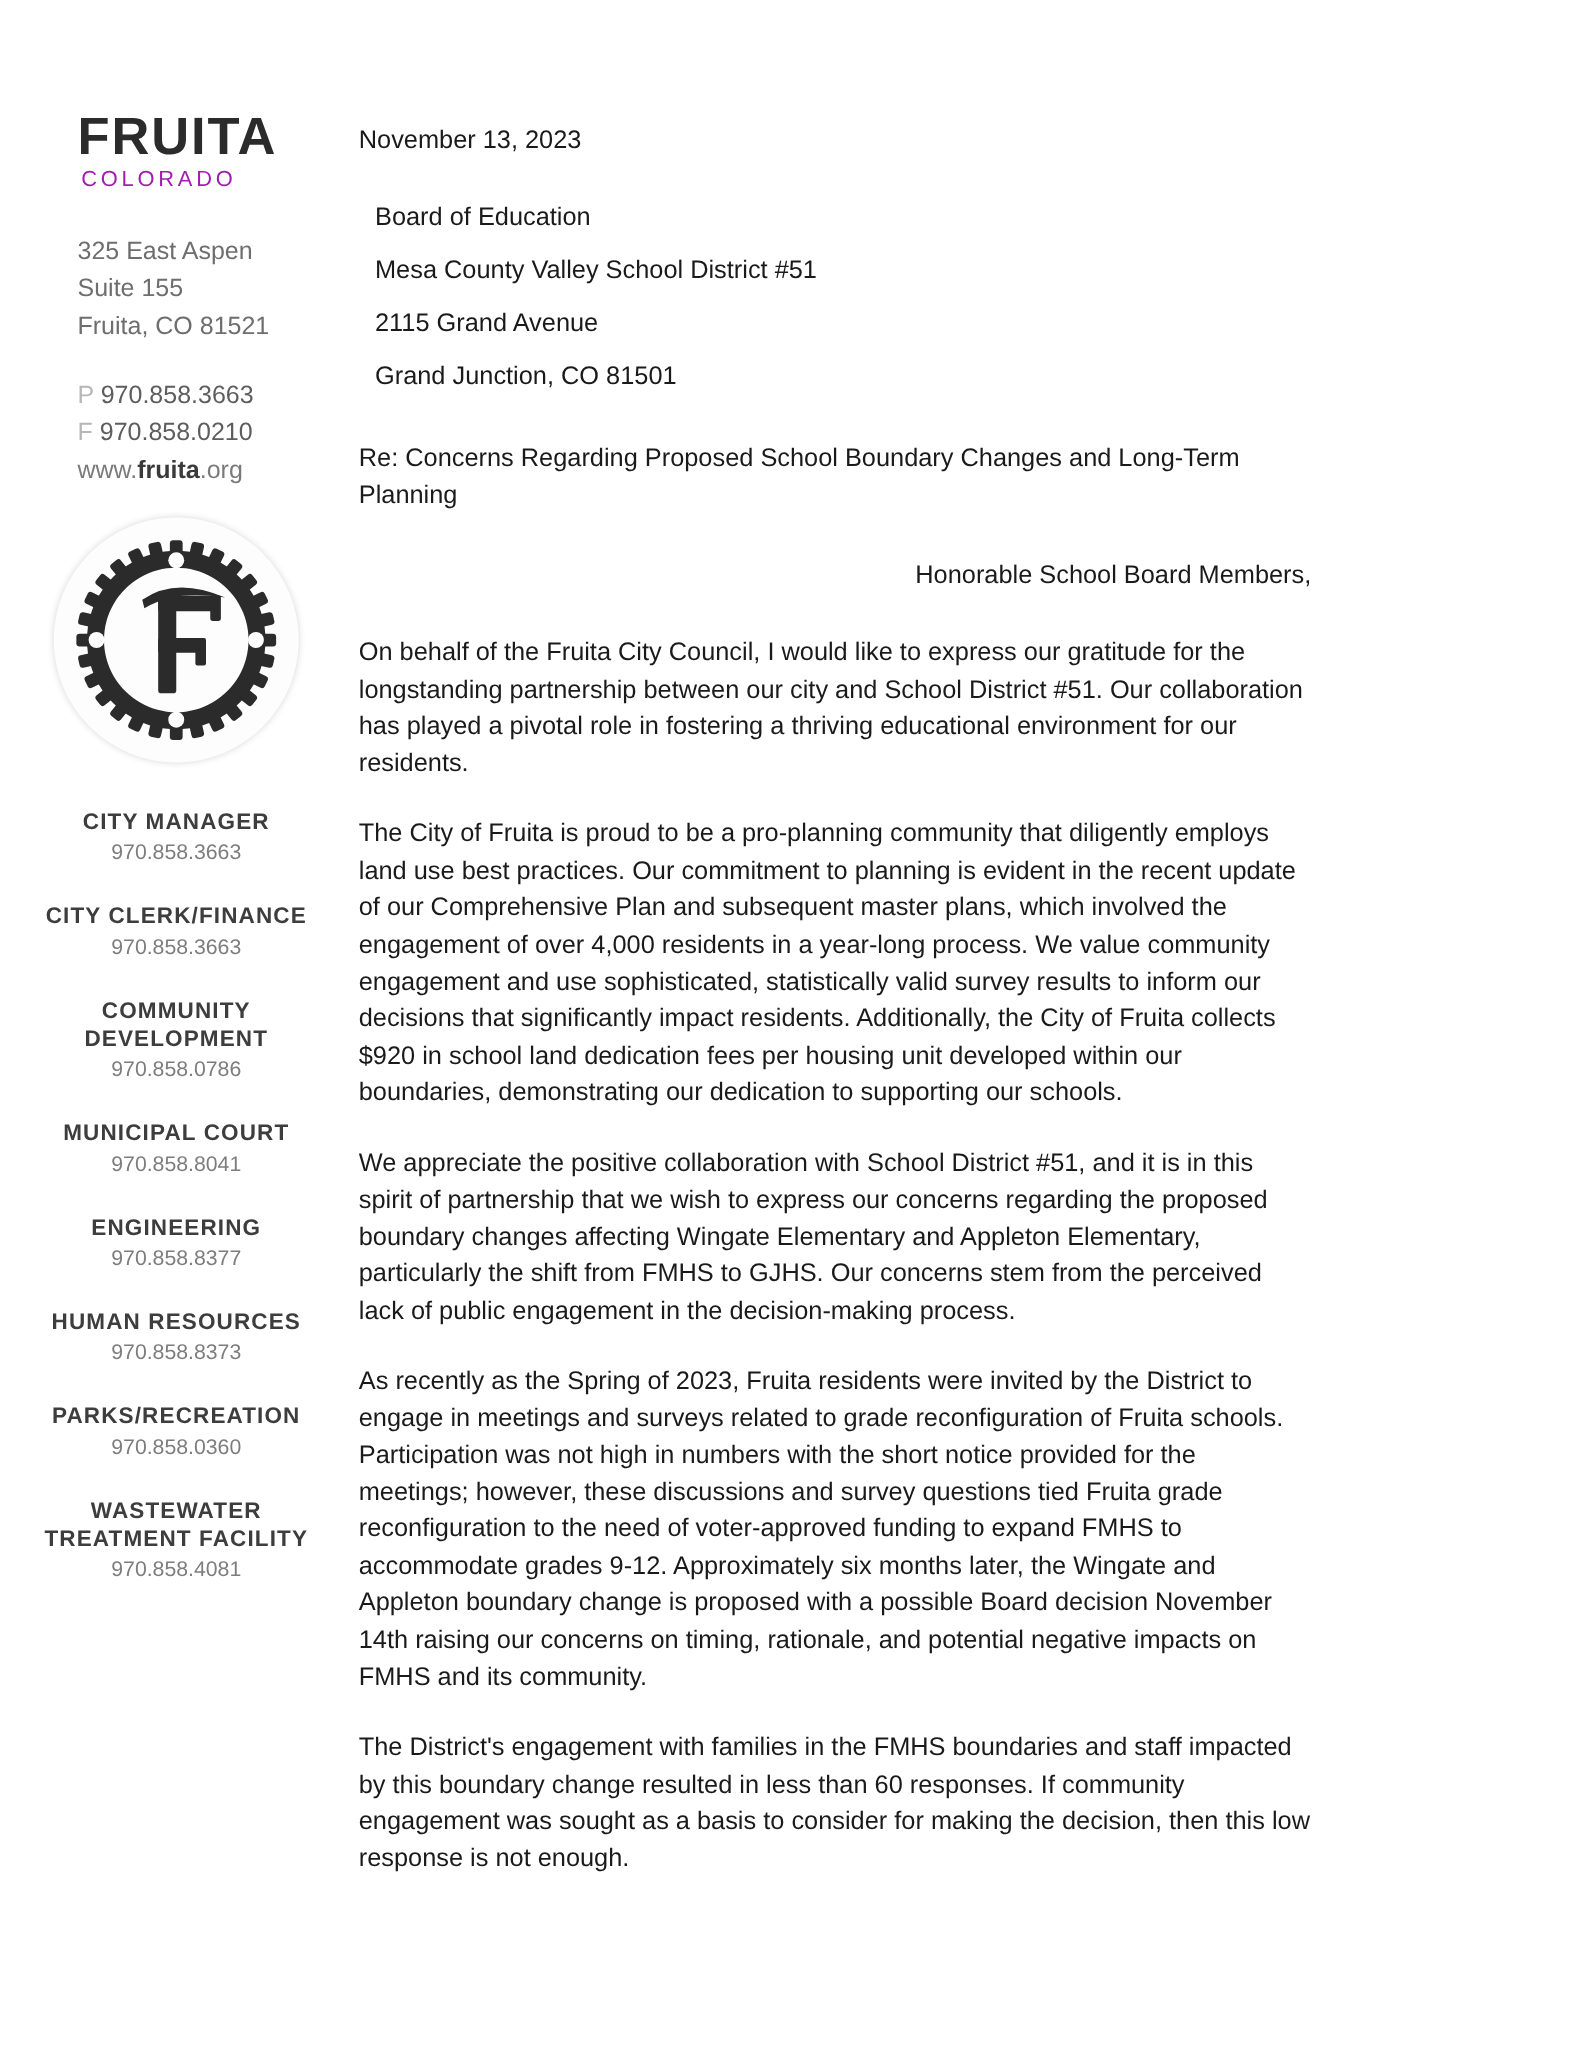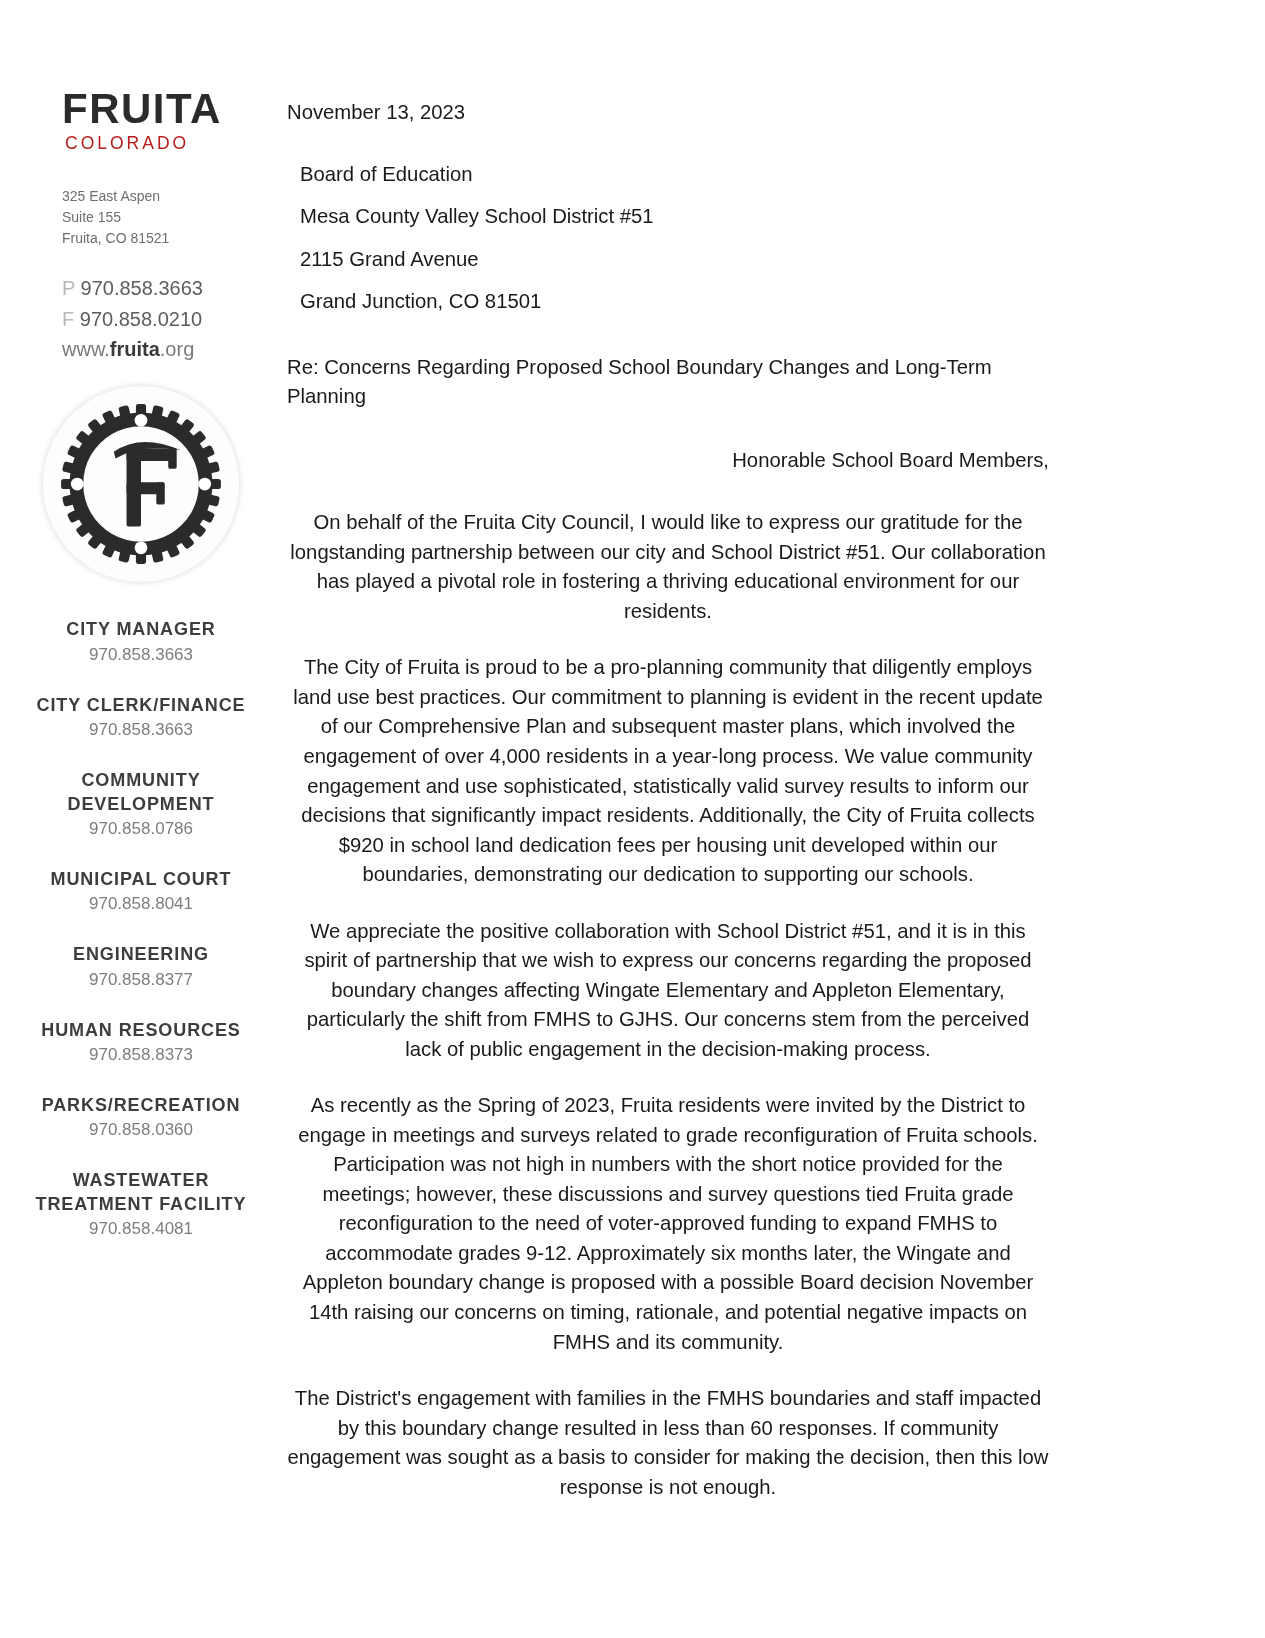--- a/index.html
+++ b/index.html
@@ -31,31 +31,31 @@
   .brand-name {
     font-size: 42px;
     font-weight: 700;
     letter-spacing: 1.5px;
     color: #2b2b2b;
     line-height: 1;
   }
   .brand-sub {
     font-size: 17.5px;
     letter-spacing: 3.0px;
-    color: #b91c1c;
+    color: #a21caf;
     line-height: 1;
     margin-top: 5px;
     padding-left: 3px;
   }
 
   .address-block {
     text-align: left;
     padding-left: 44px;
     margin-top: 33px;
-    font-size: 14px;
+    font-size: 20px;
     line-height: 1.52;
     color: #6e6e6e;
   }
   .contact-block {
     text-align: left;
     padding-left: 44px;
     margin-top: 24px;
     font-size: 20px;
     line-height: 1.52;
     color: #5d5d5d;
@@ -115,21 +115,21 @@
     width: 762px;
     color: #1a1a1a;
     font-size: 20.3px;
     line-height: 1.455;
   }
   .letter .date { margin: 0 0 32px 0; }
   .addr-line { margin: 13px; }
   .addr-block { margin: 0 0 36px 0; }
   .subject { margin: 0 0 34px 0; }
   .salutation { margin: 0 0 33px 0; text-align: right; }
-  .para { margin: 0 0 27px 0; text-align: center; }
+  .para { margin: 0 0 27px 0; text-align: left; }
 </style>
 </head>
 <body>
 
 <div class="page">
 
   <div class="letterhead">
 
     <div class="brand-block">
       <div class="brand-name">FRUITA</div>

